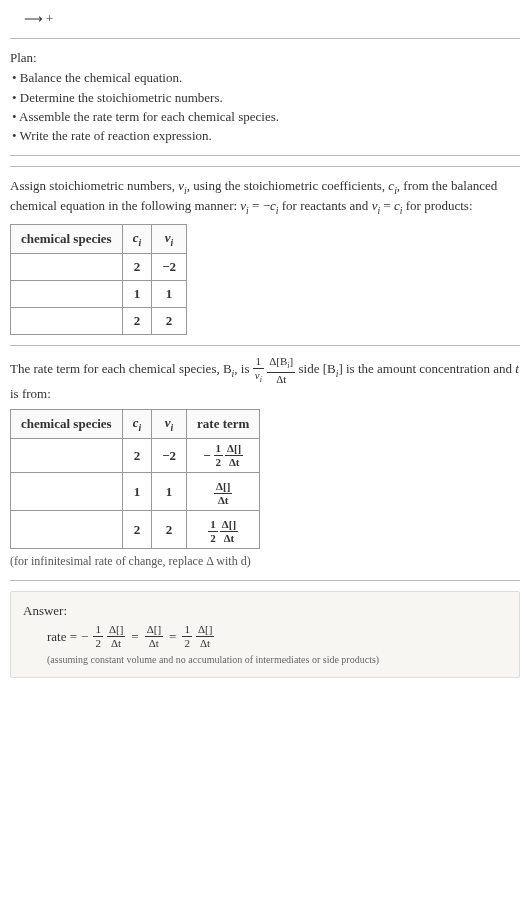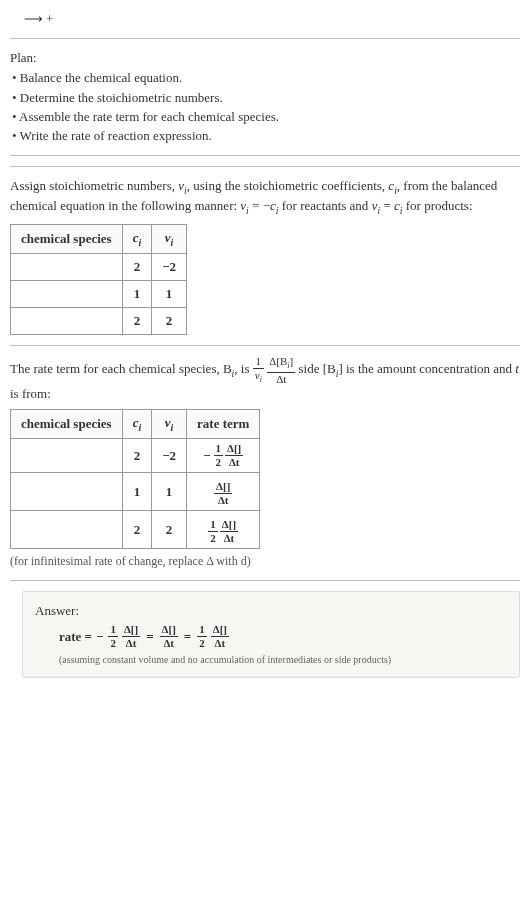--- a/index.html
+++ b/index.html
@@ -44,26 +44,25 @@
 .frac .den { display: block; border-top: 1px solid #333; padding: 1px 2px 0; }
 .sub { vertical-align: sub; font-size: 0.75em; font-style: italic; }
 .ital { font-style: italic; }
 .small-note { font-size: 12px; color: #555; margin-top: 4px; }
 .answer-box {
   background: #f7f6f3;
   border: 1px solid #ddd;
   border-radius: 2px;
   padding: 10px 12px;
   margin-top: 6px;
-  margin-left: 12px;
 }
 .answer-box .label { margin-bottom: 4px; }
 .answer-box .rate { padding-left: 24px; margin-bottom: 4px; }
 .answer-box .assume { padding-left: 24px; font-size: 10px; color: #666; }
-.rate-expr { display: flex; align-items: center; gap: 4px; font-weight: bold; }
+.rate-expr { display: flex; align-items: center; gap: 4px; }
 .rate-expr .eq { padding: 0 2px; }
 .neg { margin-right: 1px; }
 </style>
 </head>
 <body>
 
 <div class="section">
   <div class="eqline">⟶  +</div>
 </div>
 <hr>

